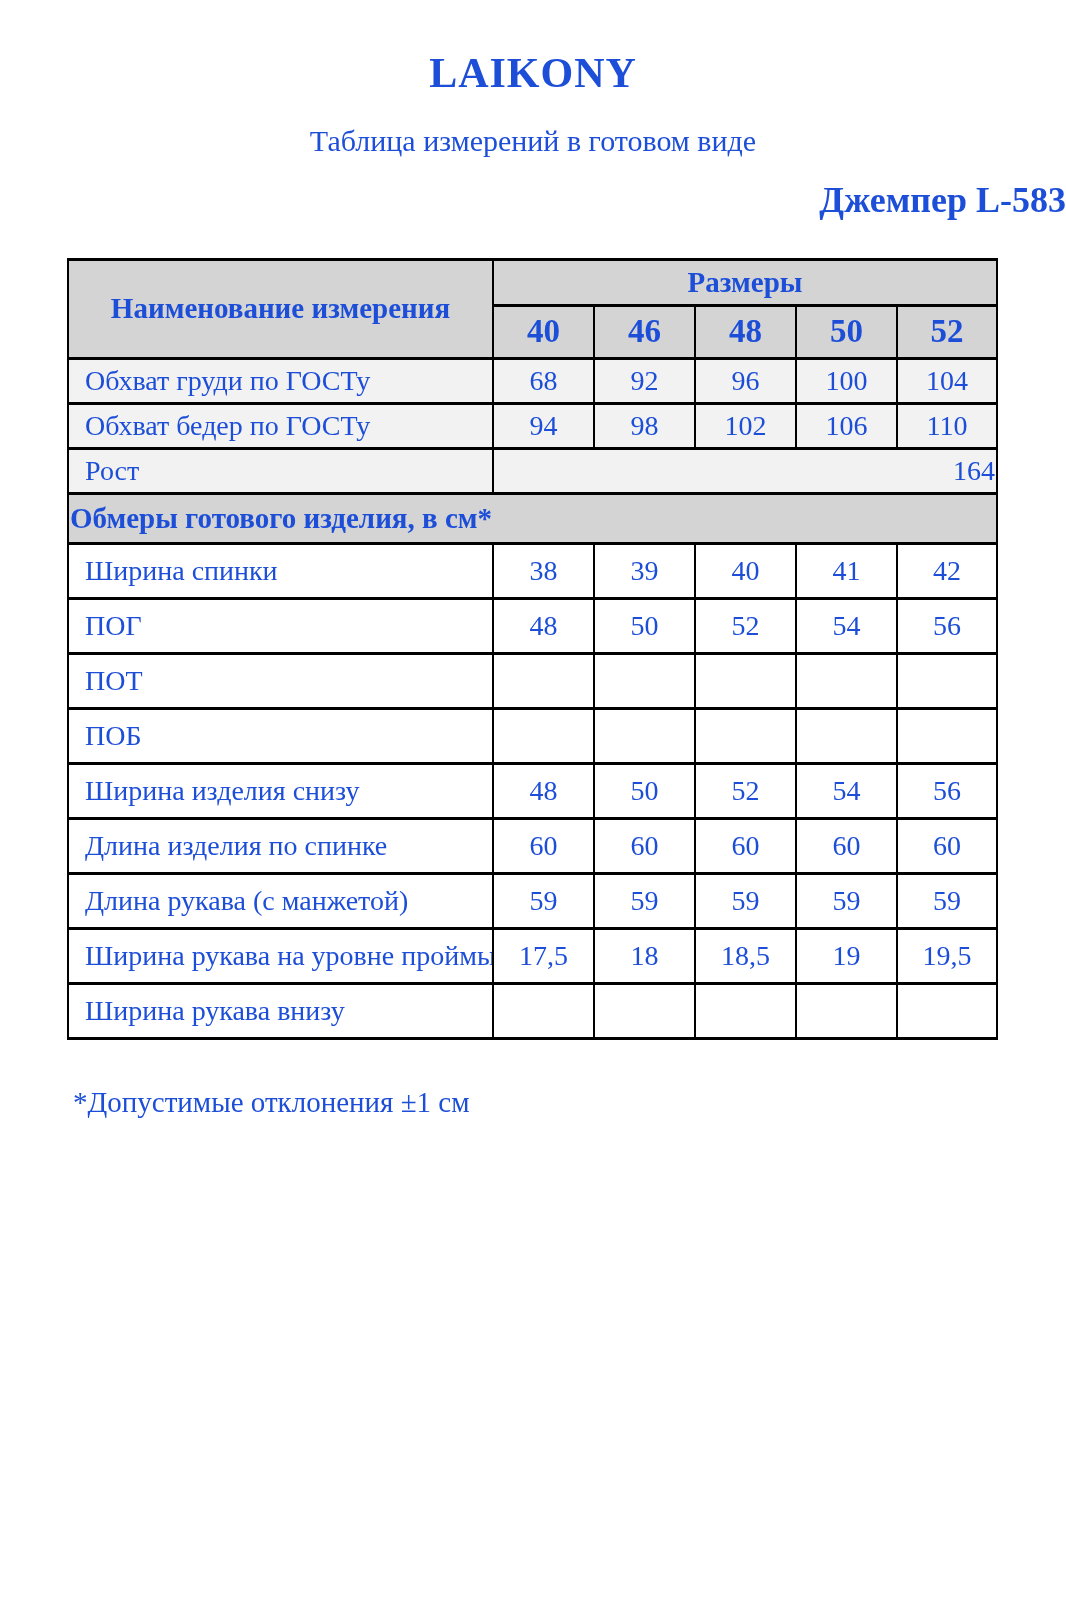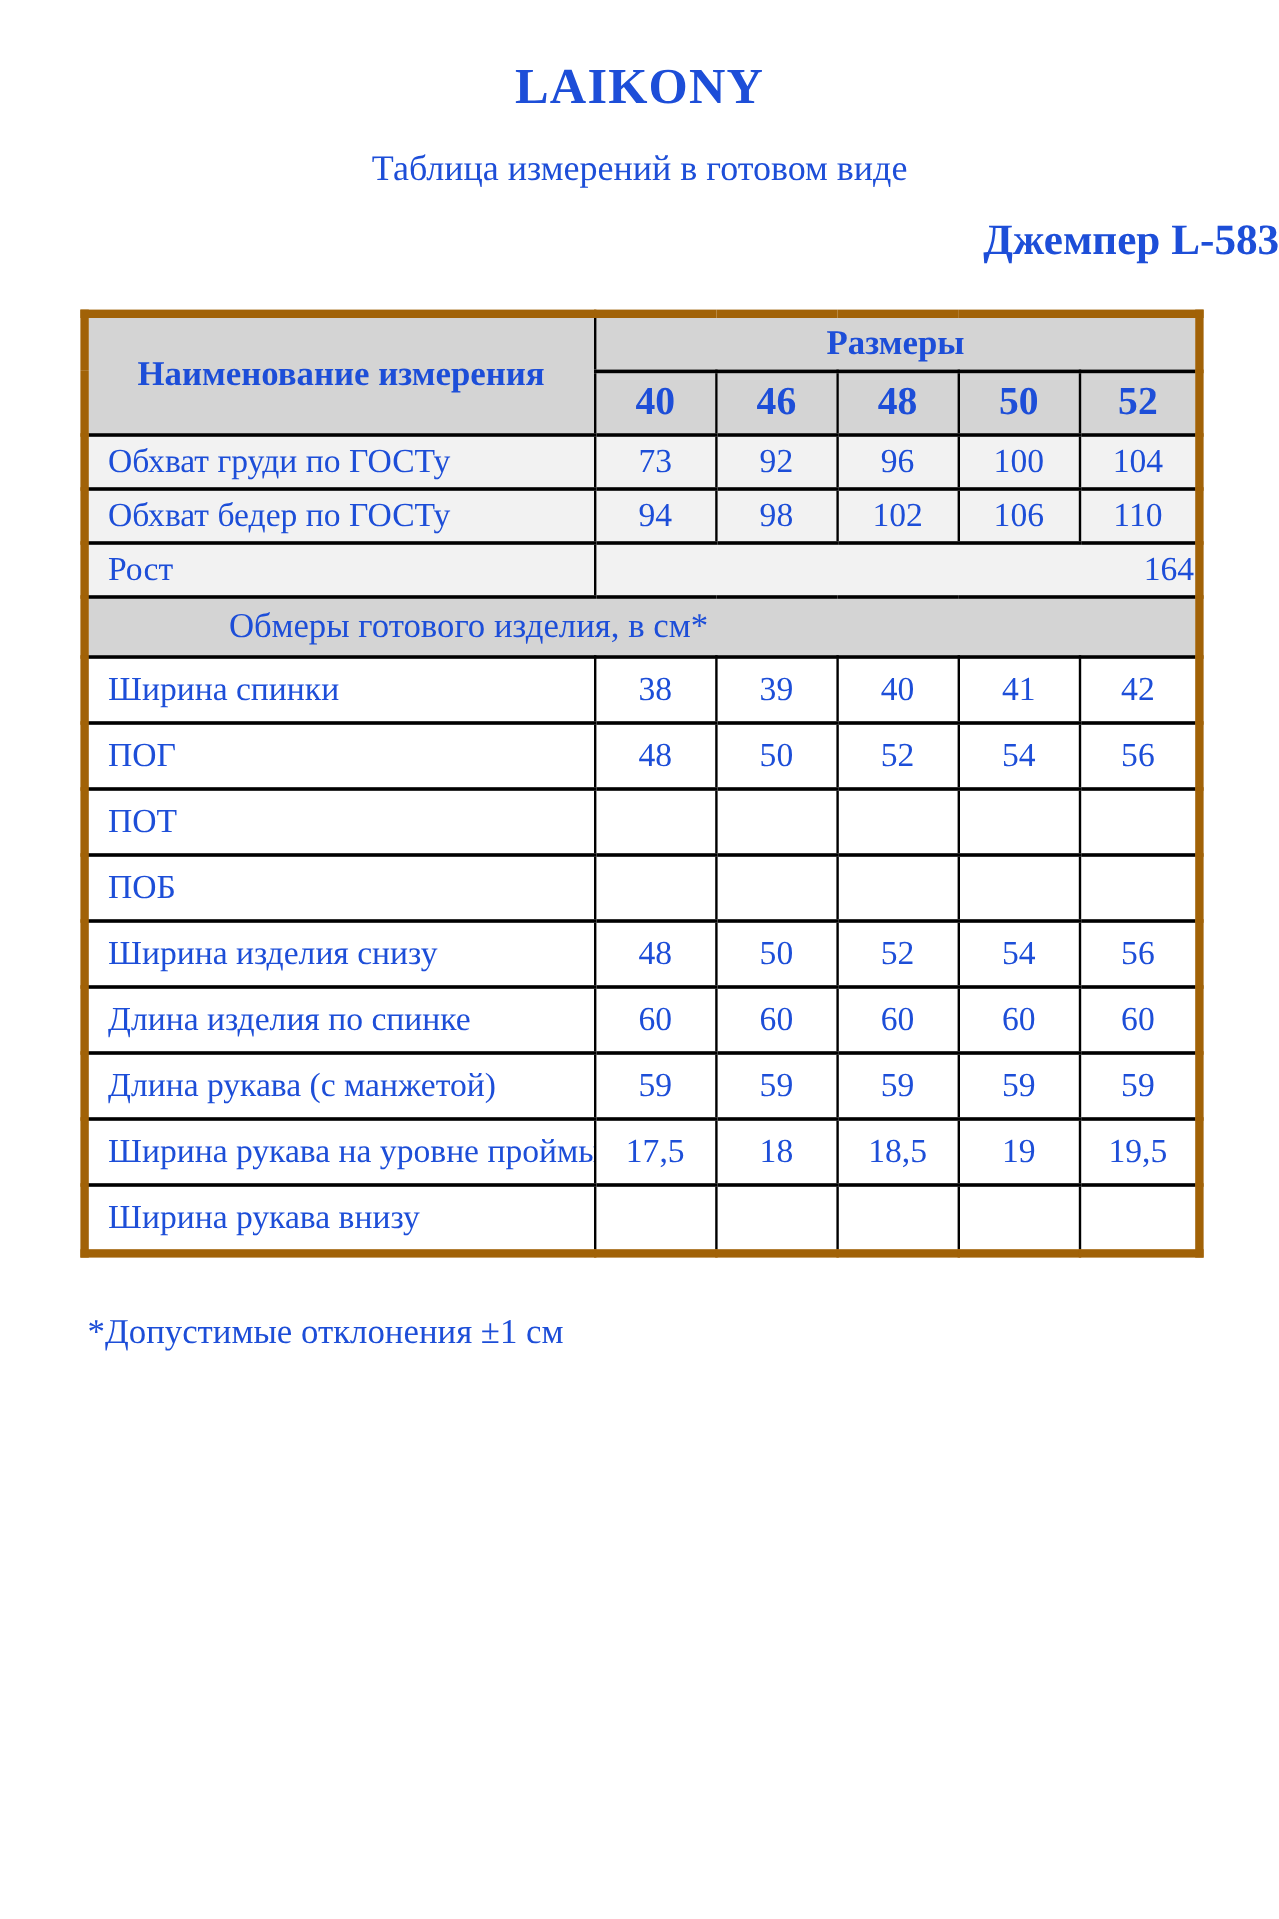--- a/index.html
+++ b/index.html
@@ -27,34 +27,34 @@
     table-layout:fixed;
   }
   table.meas td{
     border:2px solid #000;
     border-top-width:3px;
     border-bottom-width:3px;
     vertical-align:middle;
     overflow:hidden;
     white-space:nowrap;
   }
-  table.meas{border:7px solid #a16207;padding-left:22px;}
+  table.meas{border:2px solid #a16207;padding-left:22px;}
   thead td{background:#d4d4d4;text-align:center;font-weight:bold;}
   .name-head{font-size:29px;}
   .sizes-head{font-size:29px;height:41px;}
   .size-head{font-size:33px;height:48px;}
   tbody td{background:#ffffff;font-size:28px;height:50px;}
   td.label-cell{text-align:left;padding-left:16px;}
   td.value-cell{text-align:center;}
   tr.shade-row td{background:#f2f2f2;height:40px;}
   td.merged-value-cell{text-align:right;padding-left:18px;}
   tr.section-row td{background:#d4d4d4;height:45px;}
   .section-text{
-    width:56%;text-align:right;
-    font-weight:normal;font-size:29px;
+    width:56%;text-align:left;
+    font-weight:bold;font-size:29px;
   }
   .footnote{
     margin:46px 0 0 73px;
     font-size:29px;
   }
 </style>
 </head>
 <body>
 
 <div class="sheet">
@@ -81,21 +81,21 @@
         <td class="size-head">40</td>
         <td class="size-head">46</td>
         <td class="size-head">48</td>
         <td class="size-head">50</td>
         <td class="size-head">52</td>
       </tr>
     </thead>
     <tbody>
         <tr class="shade-row">
           <td class="label-cell">Обхват груди по ГОСТу</td>
-          <td class="value-cell">73</td>
+          <td class="value-cell">68</td>
           <td class="value-cell">92</td>
           <td class="value-cell">96</td>
           <td class="value-cell">100</td>
           <td class="value-cell">104</td>
         </tr>
         <tr class="shade-row">
           <td class="label-cell">Обхват бедер по ГОСТу</td>
           <td class="value-cell">94</td>
           <td class="value-cell">98</td>
           <td class="value-cell">102</td>

